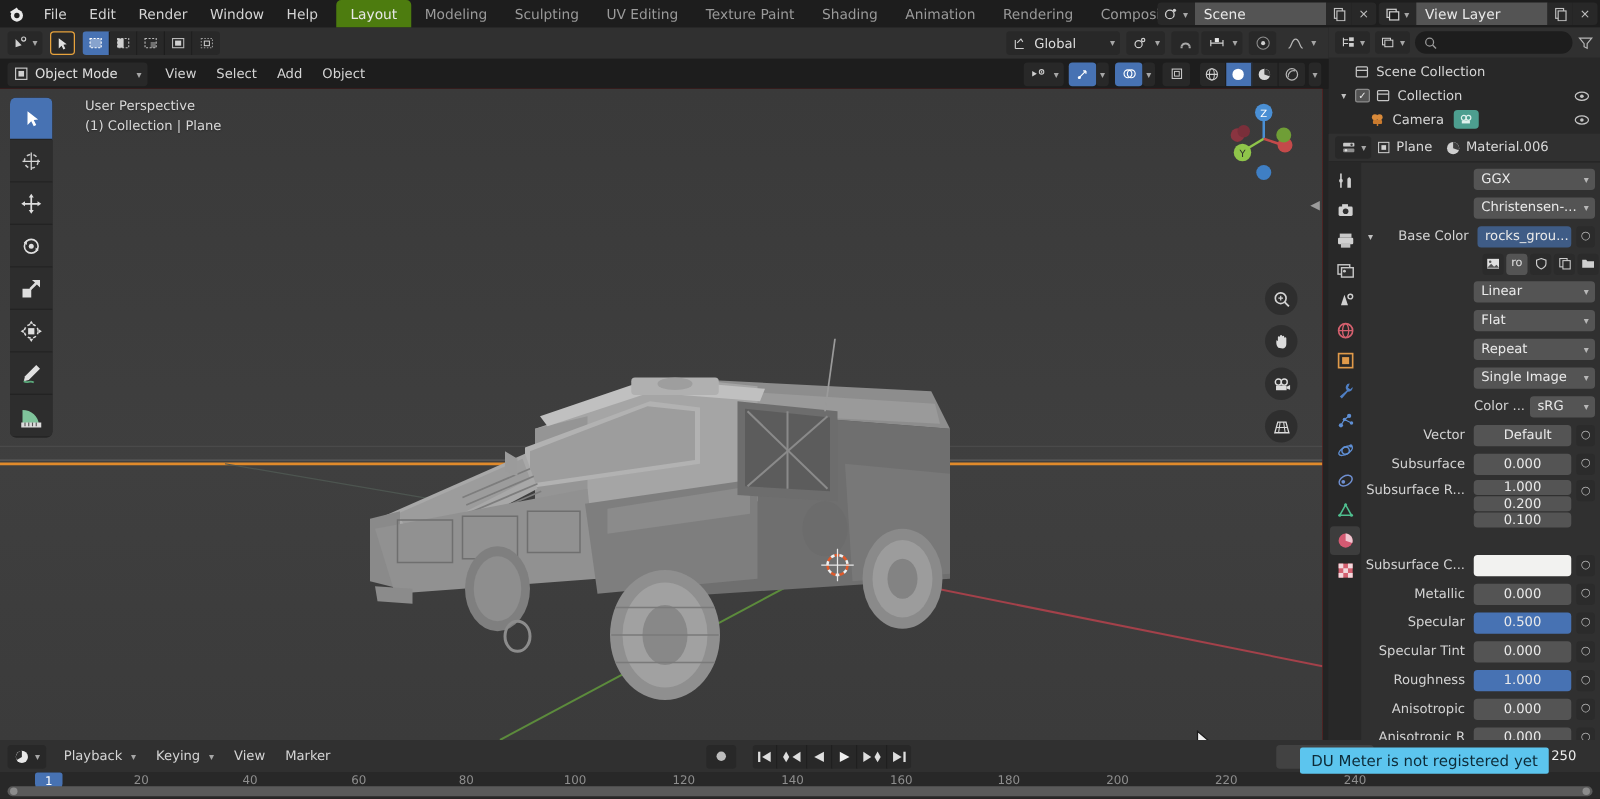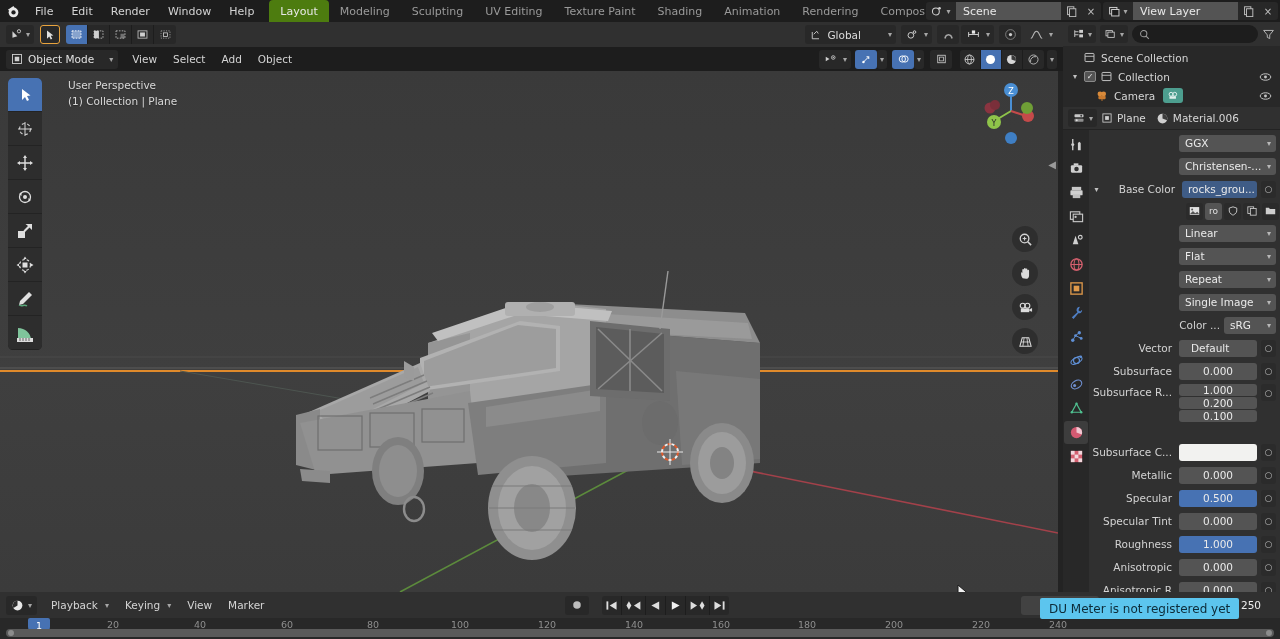--- a/index.html
+++ b/index.html
@@ -141,21 +141,21 @@
   .ptab{ width:24px; height:23px; display:flex; align-items:center; justify-content:center; border-radius:3px;}
   .ptab.active{ background:#3d3d3d; }
   .pbody{ position:absolute; left:26px; top:23px; right:0; bottom:0; padding:3px 4px 0 2px; overflow:hidden; }
   .prow{ display:flex; align-items:center; height:20px; margin-bottom:3px; gap:4px; }
   .plabel{ width:84px; text-align:right; font-size:10.5px; color:#d3d3d3; padding-right:3px;
            white-space:nowrap; overflow:hidden; }
   .pfield{
     flex:1; height:17px; background:#545454; border-radius:3px; display:flex;
     align-items:center; justify-content:center; font-size:10.5px; color:#eaeaea; position:relative;
   }
-  .pfield.left{ justify-content:flex-start; padding-left:12px; }
+  .pfield.left{ justify-content:flex-start; padding-left:24px; }
   .pfield.dropdown{ justify-content:flex-start; padding-left:6px; }
   .pfield.dropdown::after{ content:"\25BE"; position:absolute; right:5px; font-size:8px; color:#b8b8b8; }
   .pfield.blue{ background:#4772b3; }
   .pfield.linked{ background:#3f5c86; justify-content:flex-start; padding-left:6px; }
   .pfield.white{ background:#f2f2f0; }
   .pdot{ width:15px; height:17px; background:#2b2b2b; border-radius:3px; display:flex;
          align-items:center; justify-content:center; color:#b9b9b9; font-size:9px; }
   .tristack{ flex:1; display:flex; flex-direction:column; gap:1px; }
   .tristack .pfield{ height:17px; }
   .texrow{ display:flex; align-items:center; gap:2px; height:18px; margin-bottom:3px; }
@@ -1110,21 +1110,21 @@
     <div class="tick" style="left:200px">40</div>
     <div class="tick" style="left:287px">60</div>
     <div class="tick" style="left:373px">80</div>
     <div class="tick" style="left:460px">100</div>
     <div class="tick" style="left:547px">120</div>
     <div class="tick" style="left:634px">140</div>
     <div class="tick" style="left:721px">160</div>
     <div class="tick" style="left:807px">180</div>
     <div class="tick" style="left:894px">200</div>
     <div class="tick" style="left:981px">220</div>
-    <div class="tick" style="left:1058px">240</div>
+    <div class="tick" style="left:1084px">240</div>
     <div class="playhead" style="left:39px">1</div>
     <div class="scrollbar">
       <div class="grip" style="left:2px"></div>
       <div class="grip" style="right:2px"></div>
     </div>
   </div>
 
 </div>
 
 </body></html>

